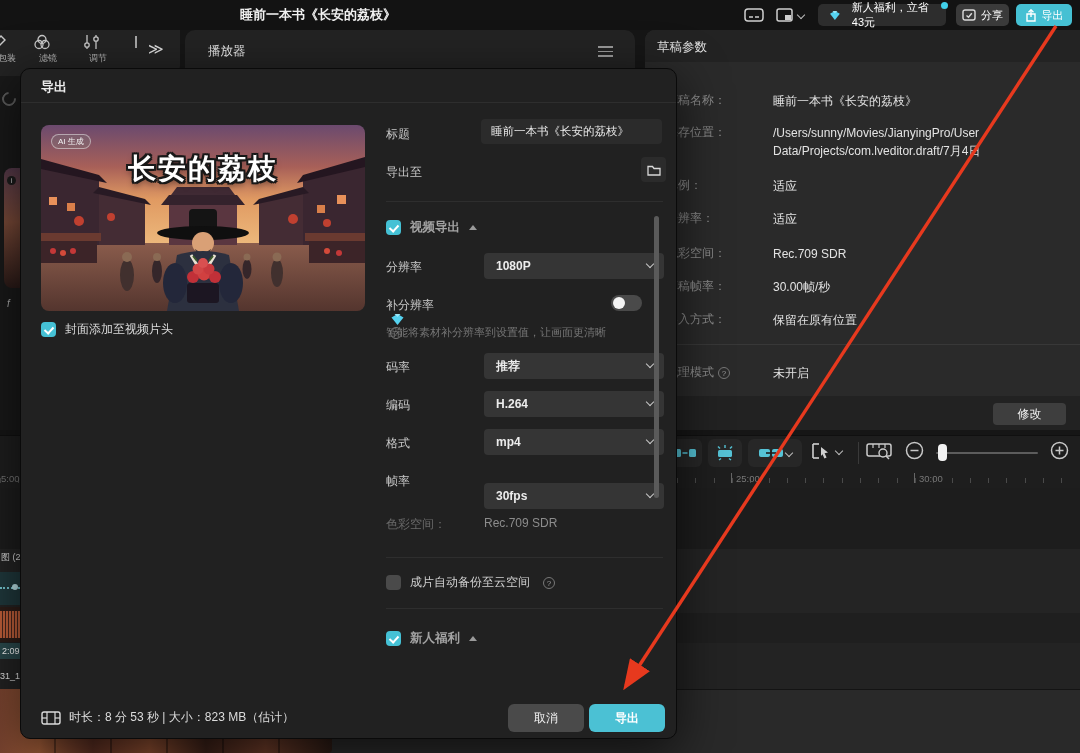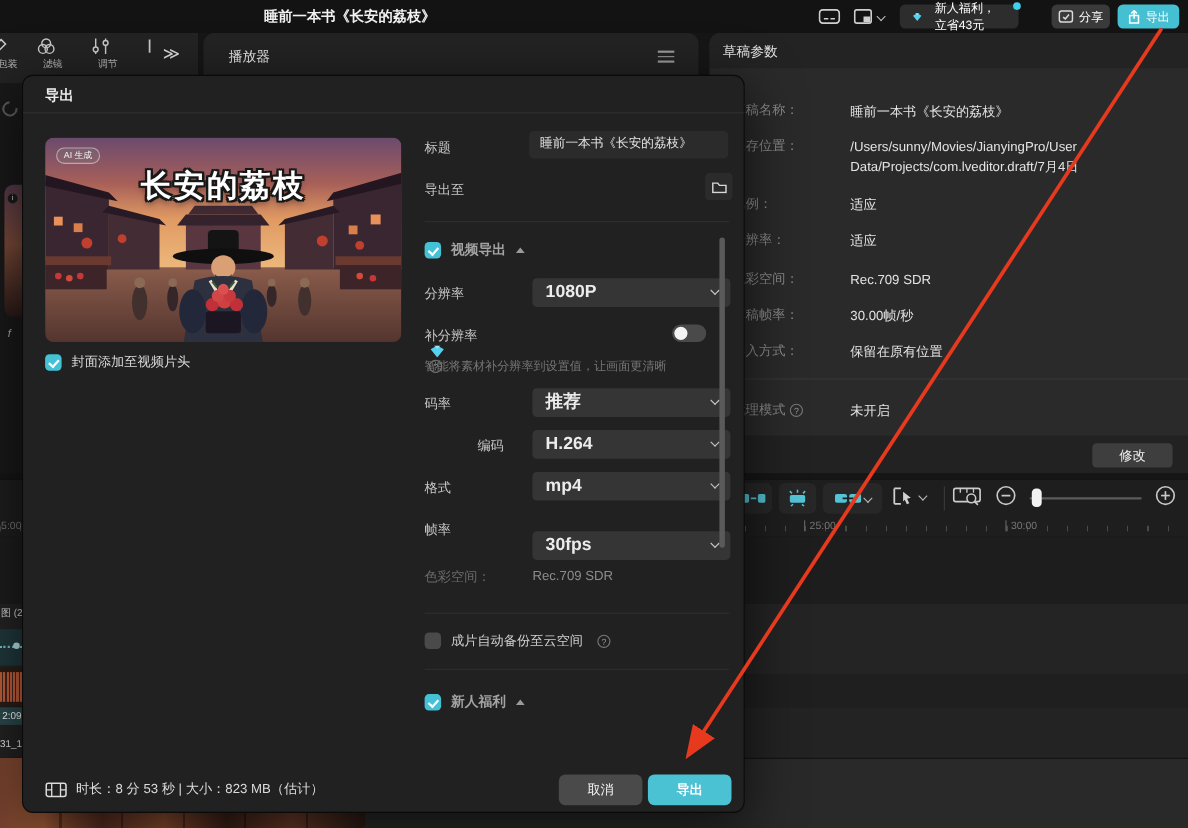--- a/index.html
+++ b/index.html
@@ -7,21 +7,21 @@
     font-family:"Liberation Sans","DejaVu Sans",sans-serif; }
   .screen { position:absolute; inset:0; width:1080px; height:753px; background:#161616; }
 
   
   .menubar { position:absolute; left:0; top:0; width:1080px; height:30px; background:#131313; z-index:10; }
   .menubar-title { position:absolute; left:240px; top:0; height:30px; line-height:30px;
     font-size:13px; font-weight:bold; color:#f0f0f0; }
   .mb-icon { position:absolute; top:8px; }
   .pill { position:absolute; top:4px; height:22px; border-radius:5px; display:flex; align-items:center;
     font-size:11px; color:#fff; }
-  .vip-pill { left:818px; width:108px; background:#2d2d2d; padding:0 12px; gap:12px; }
+  .vip-pill { left:818px; width:128px; background:#2d2d2d; padding:0 12px; gap:12px; }
   .vip-dot { position:absolute; right:-2px; top:-2px; width:7px; height:7px; border-radius:50%; background:#41d0ea; }
   .share-btn { left:956px; width:53px; background:#3a3a3a; justify-content:center; gap:5px; }
   .export-btn-top { left:1016px; width:56px; background:#45c0d3; justify-content:center; gap:5px; }
   .chev-down { width:6px; height:6px; border-right:1.5px solid #bbb; border-bottom:1.5px solid #bbb;
     transform:rotate(45deg); display:inline-block; }
 
   
   .toolbar-panel { position:absolute; left:0; top:30px; width:180px; height:46px; background:#232323;
     border-radius:0 0 10px 0; }
   .tb-item { position:absolute; top:4px; width:30px; text-align:center; color:#c9c9c9; }
@@ -118,21 +118,21 @@
     border:solid #fff; border-width:0 2px 2px 0; transform:rotate(42deg); }
   .checkbox.off { background:#4a4a4a; }
   .checkbox.off::after { display:none; }
 
   .f-label { position:absolute; left:365px; font-size:12px; color:#c8c8c8; }
   .f-input { position:absolute; background:#2b2b2b; border-radius:4px; height:25px; line-height:25px;
     padding:0 10px; font-size:11.5px; color:#e6e6e6; overflow:hidden; white-space:nowrap; }
   .folder-btn { position:absolute; left:620px; top:88px; width:25px; height:25px; background:#2b2b2b;
     border-radius:4px; display:flex; align-items:center; justify-content:center; }
   .dropdown { position:absolute; left:463px; width:180px; height:26px; background:#353535; border-radius:4px; }
-  .dropdown .val { position:absolute; left:12px; top:0; line-height:26px; font-size:16px; font-weight:bold; color:#ececec; }
+  .dropdown .val { position:absolute; left:12px; top:0; line-height:26px; font-size:12px; font-weight:bold; color:#ececec; }
   .dropdown .chev { position:absolute; right:11px; top:8px; width:6px; height:6px;
     border-right:1.5px solid #c8c8c8; border-bottom:1.5px solid #c8c8c8; transform:rotate(45deg); }
   .sec-row { position:absolute; left:365px; display:flex; align-items:center; gap:9px; }
   .sec-row .t { font-size:12.5px; font-weight:bold; color:#a3a3a3; }
   .tri-up { width:0; height:0; border-left:4px solid transparent; border-right:4px solid transparent;
     border-bottom:5px solid #9a9a9a; }
   .toggle { position:absolute; left:590px; width:31px; height:16px; background:#4a4a4a; border-radius:8px; }
   .toggle .knob { position:absolute; left:2px; top:2px; width:12px; height:12px; background:#f4f4f4; border-radius:50%; }
   .hint { position:absolute; left:365px; font-size:11px; color:#757575; }
   .gray-row-label { position:absolute; left:365px; font-size:12px; color:#6a6a6a; }
@@ -506,21 +506,21 @@
       </div>
 
     <div class="hint" style="top:256px;">智能将素材补分辨率到设置值，让画面更清晰</div>
 
     <span class="f-label" style="top:290px;">码率</span>
     <div class="dropdown" style="top:284px;">
       <span class="val">推荐</span>
         <span class="chev"></span>
     </div>
 
-    <span class="f-label" style="top:328px;margin-left:48px;">编码</span>
+    <span class="f-label" style="top:328px;">编码</span>
     <div class="dropdown" style="top:322px;">
       <span class="val">H.264</span>
         <span class="chev"></span>
     </div>
 
     <span class="f-label" style="top:366px;">格式</span>
     <div class="dropdown" style="top:360px;">
       <span class="val">mp4</span>
         <span class="chev"></span>
     </div>

